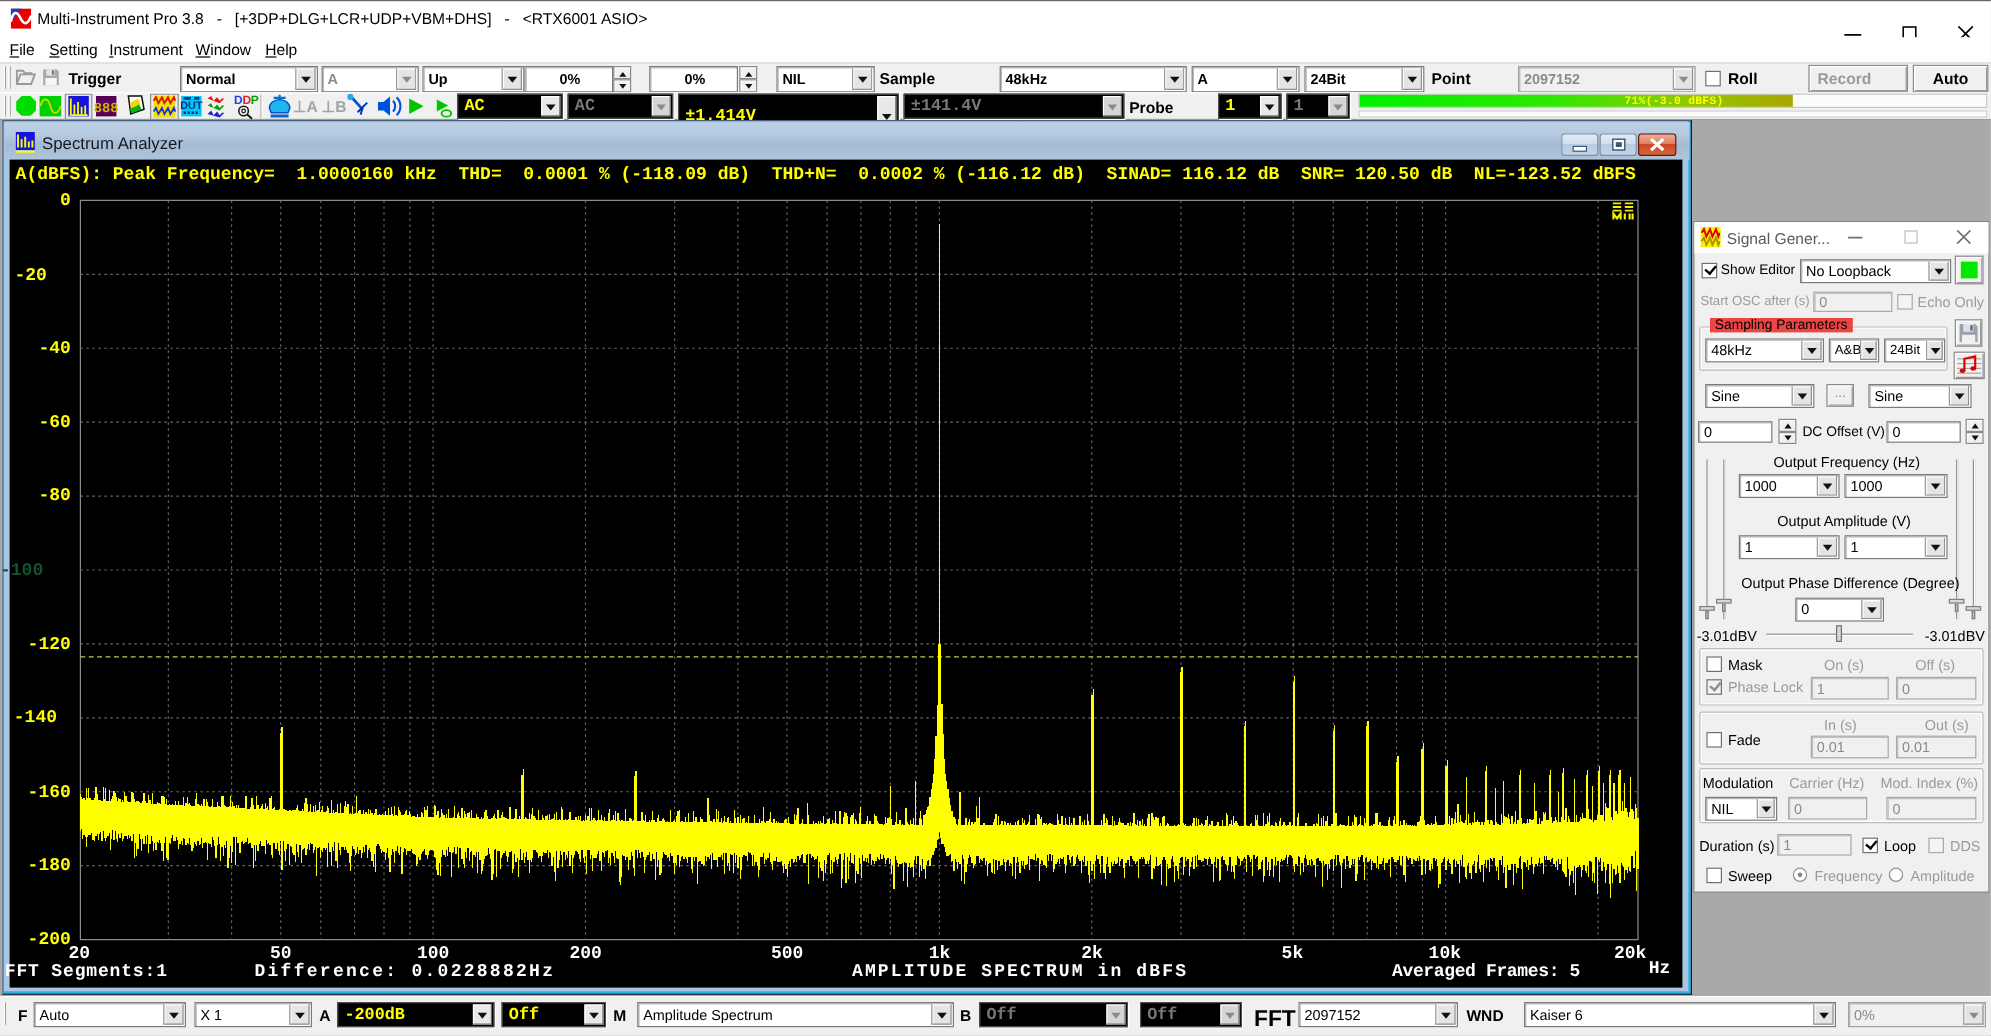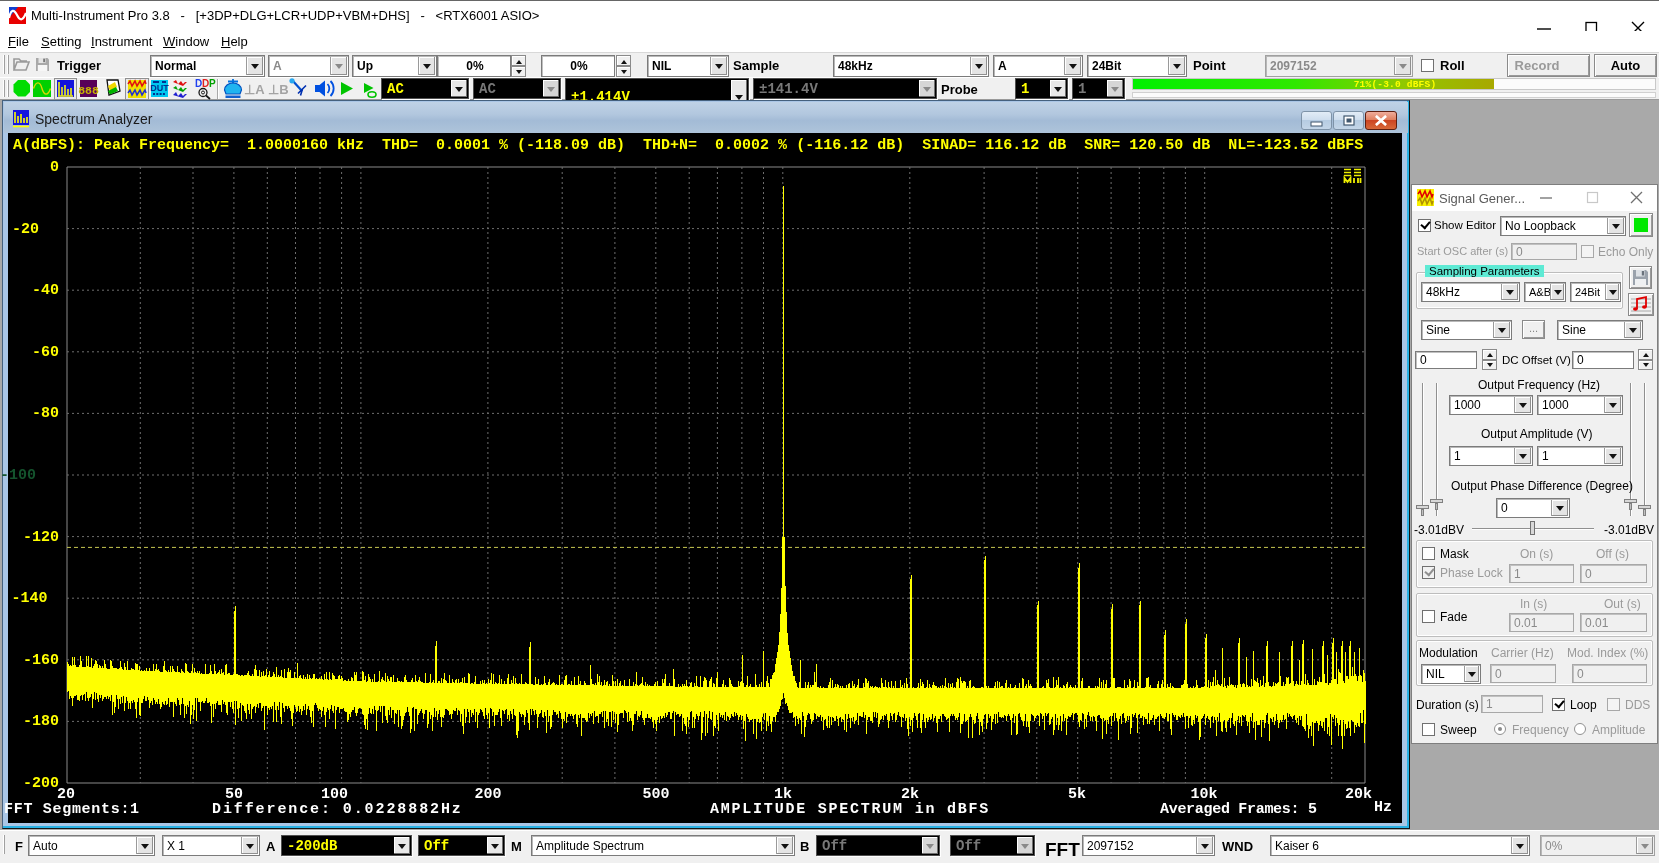--- a/index.html
+++ b/index.html
@@ -43,21 +43,21 @@
 .cb{position:absolute;width:13px;height:13px;background:#fff;border:1px solid #707070}
 .cb.chk:after{content:"";position:absolute;left:2px;top:1px;width:7px;height:4px;
  border-left:2px solid #000;border-bottom:2px solid #000;transform:rotate(-50deg)}
 .cb.gchk{background:#f2f2f2}
 .cb.gchk:after{content:"";position:absolute;left:2px;top:1px;width:7px;height:4px;
  border-left:2px solid #909090;border-bottom:2px solid #909090;transform:rotate(-50deg)}
 .cb.dis{border-color:#a8a8a8;background:#f4f4f4}
 .radio{position:absolute;width:12px;height:12px;border-radius:50%;background:#fff;border:1px solid #909090}
 .radio.sel:after{content:"";position:absolute;left:3px;top:3px;width:4px;height:4px;border-radius:50%;background:#8a8a8a}
 .grp{position:absolute;border:1px solid #bdbdbd;box-shadow:inset 0 0 0 1px #fff;border-radius:2px}
-.grp .cap{position:absolute;top:-8px;left:8px;background:#5eead4;padding:0 4px;font-size:12px}
+.grp .cap{position:absolute;top:-8px;left:8px;background:#ef4444;padding:0 4px;font-size:12px}
 .tbtn{position:absolute;background:#f0f0f0;border:1px solid #8a8a8a;
  box-shadow:inset 1px 1px 0 #fff,inset -1px -1px 0 #9a9a9a}
 .mono{font-family:"Liberation Mono",monospace;font-weight:bold}
 </style></head><body>
 <div class="abs" style="left:0;top:0;width:1659px;height:31px;background:#fff;border-top:1px solid #666"></div>
 <svg class="abs" style="left:9px;top:7px" width="17" height="17">
 <rect width="17" height="17" fill="#e80000"></rect>
 <path d="M0 0 L9 0 L0 11 Z" fill="#1040d0"></path>
 <path d="M0 11 C2 2 5 2 8 8 C11 14 14 14 17 6" stroke="#fff" stroke-width="2.2" fill="none"></path>
 </svg>
@@ -264,21 +264,21 @@
 <div class="abs mono" style="left:0;top:344px;width:59px;text-align:right;font-size:15px;color:#ffff00">-60</div>
 <div class="abs mono" style="left:0;top:405px;width:59px;text-align:right;font-size:15px;color:#ffff00">-80</div>
 <div class="abs mono" style="left:0;top:467px;width:59px;font-size:15px;color:#14532d">-100</div>
 <div class="abs mono" style="left:0;top:529px;width:59px;text-align:right;font-size:15px;color:#ffff00">-120</div>
 <div class="abs mono" style="left:0;top:590px;width:59px;text-align:center;font-size:15px;color:#ffff00">-140</div>
 <div class="abs mono" style="left:0;top:652px;width:59px;text-align:right;font-size:15px;color:#ffff00">-160</div>
 <div class="abs mono" style="left:0;top:713px;width:59px;text-align:right;font-size:15px;color:#ffff00">-180</div>
 <div class="abs mono" style="left:0;top:775px;width:59px;text-align:right;font-size:15px;color:#ffff00">-200</div>
 <div class="abs mono" style="left:26px;top:786px;width:80px;text-align:center;font-size:15px;color:#ffffff">20</div>
 <div class="abs mono" style="left:194px;top:786px;width:80px;text-align:center;font-size:15px;color:#ffffff">50</div>
-<div class="abs mono" style="left:321px;top:786px;width:80px;font-size:15px;color:#ffffff">100</div>
+<div class="abs mono" style="left:321px;top:786px;width:80px;text-align:center;font-size:15px;color:#ffffff">100</div>
 <div class="abs mono" style="left:448px;top:786px;width:80px;text-align:center;font-size:15px;color:#ffffff">200</div>
 <div class="abs mono" style="left:616px;top:786px;width:80px;text-align:center;font-size:15px;color:#ffffff">500</div>
 <div class="abs mono" style="left:743px;top:786px;width:80px;text-align:center;font-size:15px;color:#ffffff">1k</div>
 <div class="abs mono" style="left:870px;top:786px;width:80px;text-align:center;font-size:15px;color:#ffffff">2k</div>
 <div class="abs mono" style="left:1037px;top:786px;width:80px;text-align:center;font-size:15px;color:#ffffff">5k</div>
 <div class="abs mono" style="left:1164px;top:786px;width:80px;text-align:center;font-size:15px;color:#ffffff">10k</div>
 <div class="abs mono" style="left:1292px;top:786px;width:80px;text-align:right;font-size:15px;color:#ffffff">20k</div>
 <div class="abs mono" style="left:1374px;top:799px;font-size:15px;color:#fff">Hz</div>
 <svg class="abs" style="left:1343px;top:168px" width="20" height="16">
 <path d="M1 1.5 H8 M11 1.5 H18 M1 4.5 H8 M11 4.5 H18 M1 7.5 H8 M11 7.5 H18" stroke="#f0f000" stroke-width="1.6"></path>

